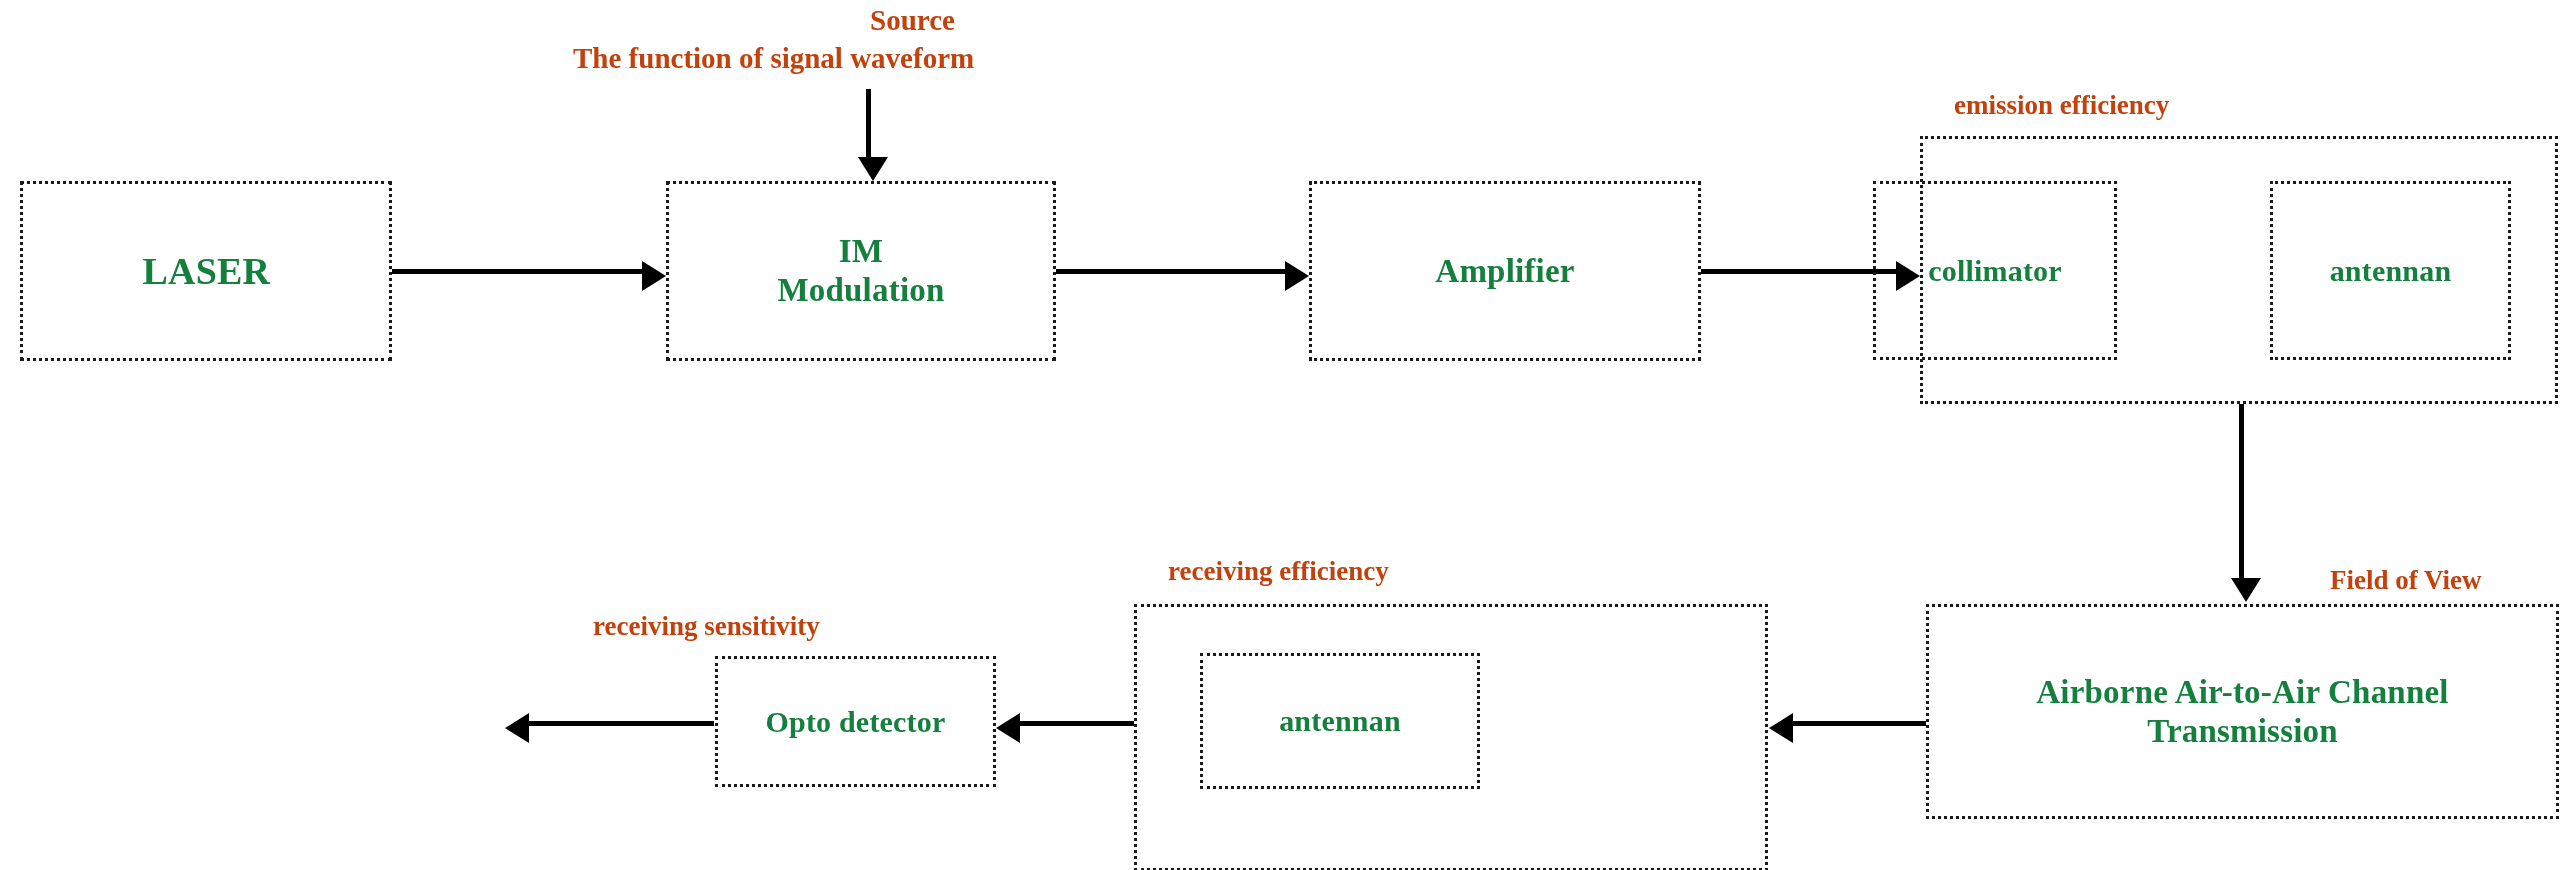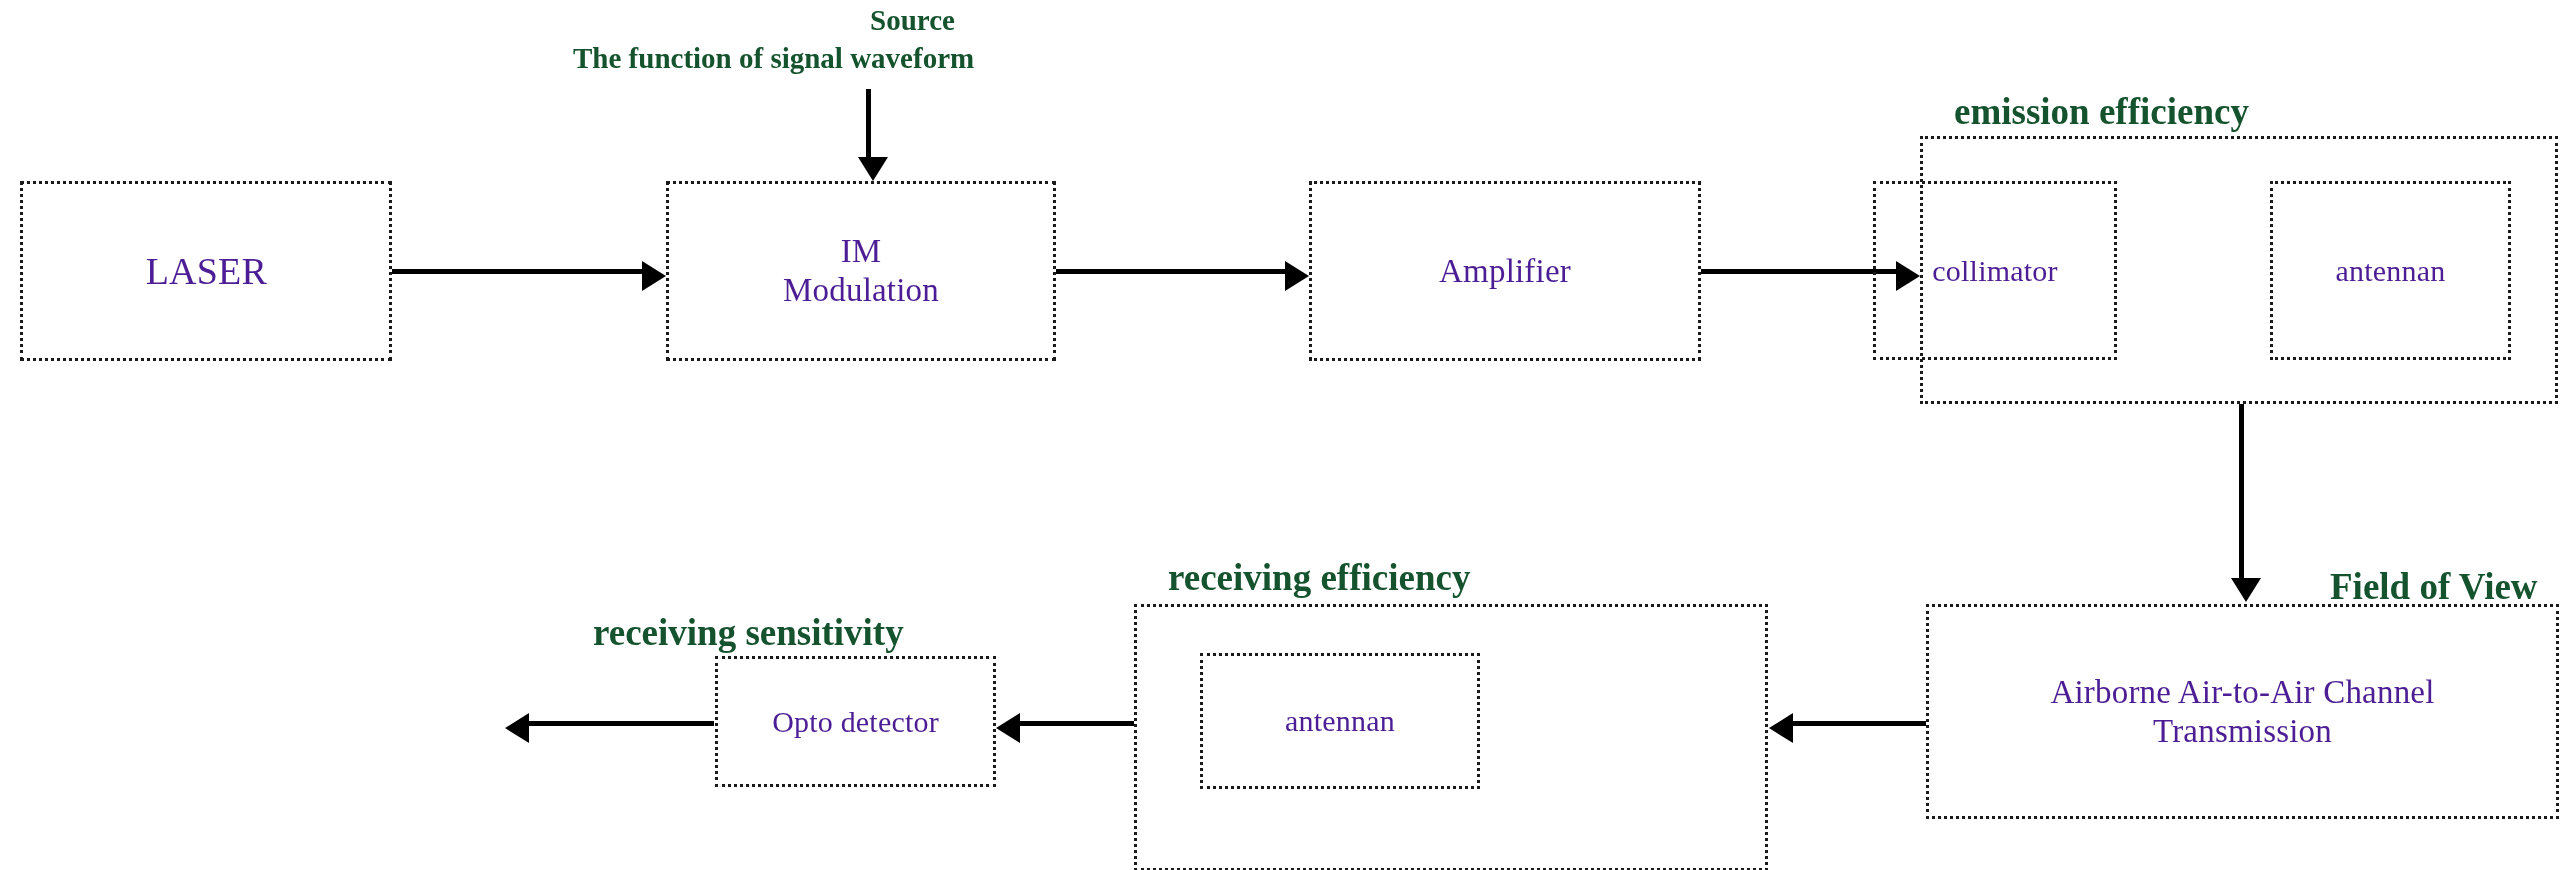--- a/index.html
+++ b/index.html
@@ -21,42 +21,42 @@
     position: absolute;
     box-sizing: border-box;
     border: 3px dotted #1a1a1a;
     background: transparent;
     display: flex;
     align-items: center;
     justify-content: center;
     text-align: center;
   }
   .box-label {
-    font-weight: normal;
-    color: #4c1d95;
+    font-weight: bold;
+    color: #15803d;
     line-height: 1.18;
     white-space: pre-line;
     letter-spacing: 0.2px;
   }
 
   
   .t-xl   { font-size: 38px; }     
   .t-lg   { font-size: 33px; }     
   .t-md   { font-size: 30px; }     
 
   
   .annot {
     position: absolute;
     font-family: "Liberation Serif", "DejaVu Serif", serif;
     font-weight: bold;
-    color: #14532d;
+    color: #c2410c;
     white-space: pre;
     line-height: 1.22;
   }
-  .a-30 { font-size: 37px; }
+  .a-30 { font-size: 27px; }
   .a-32 { font-size: 29px; }
 
   
   .arrow-h {
     position: absolute;
     height: 0;
     border-top: 5.3px solid #000000;
   }
   .arrow-h::after {
     content: "";

